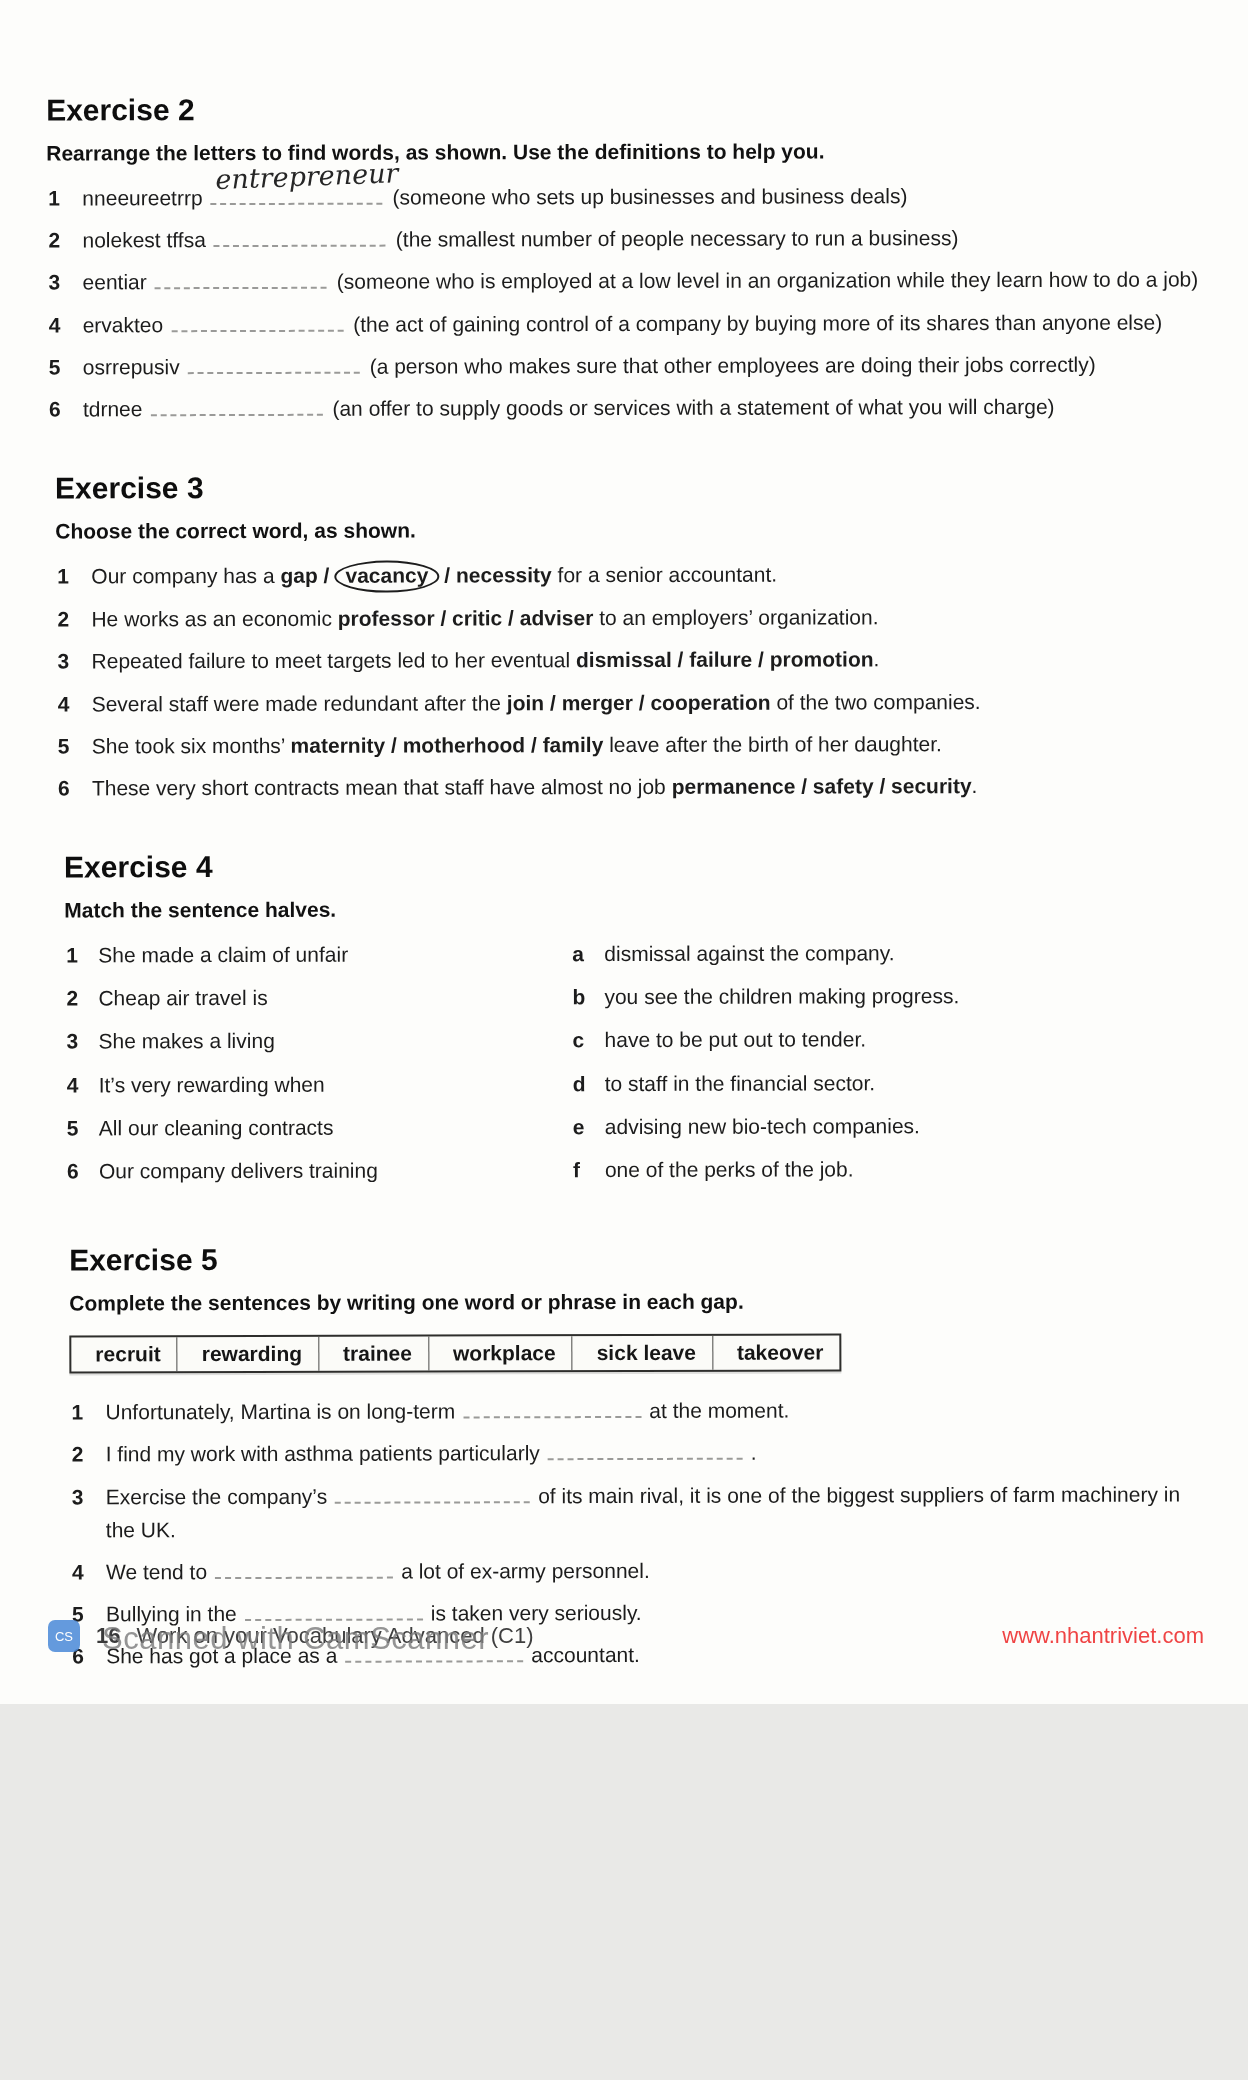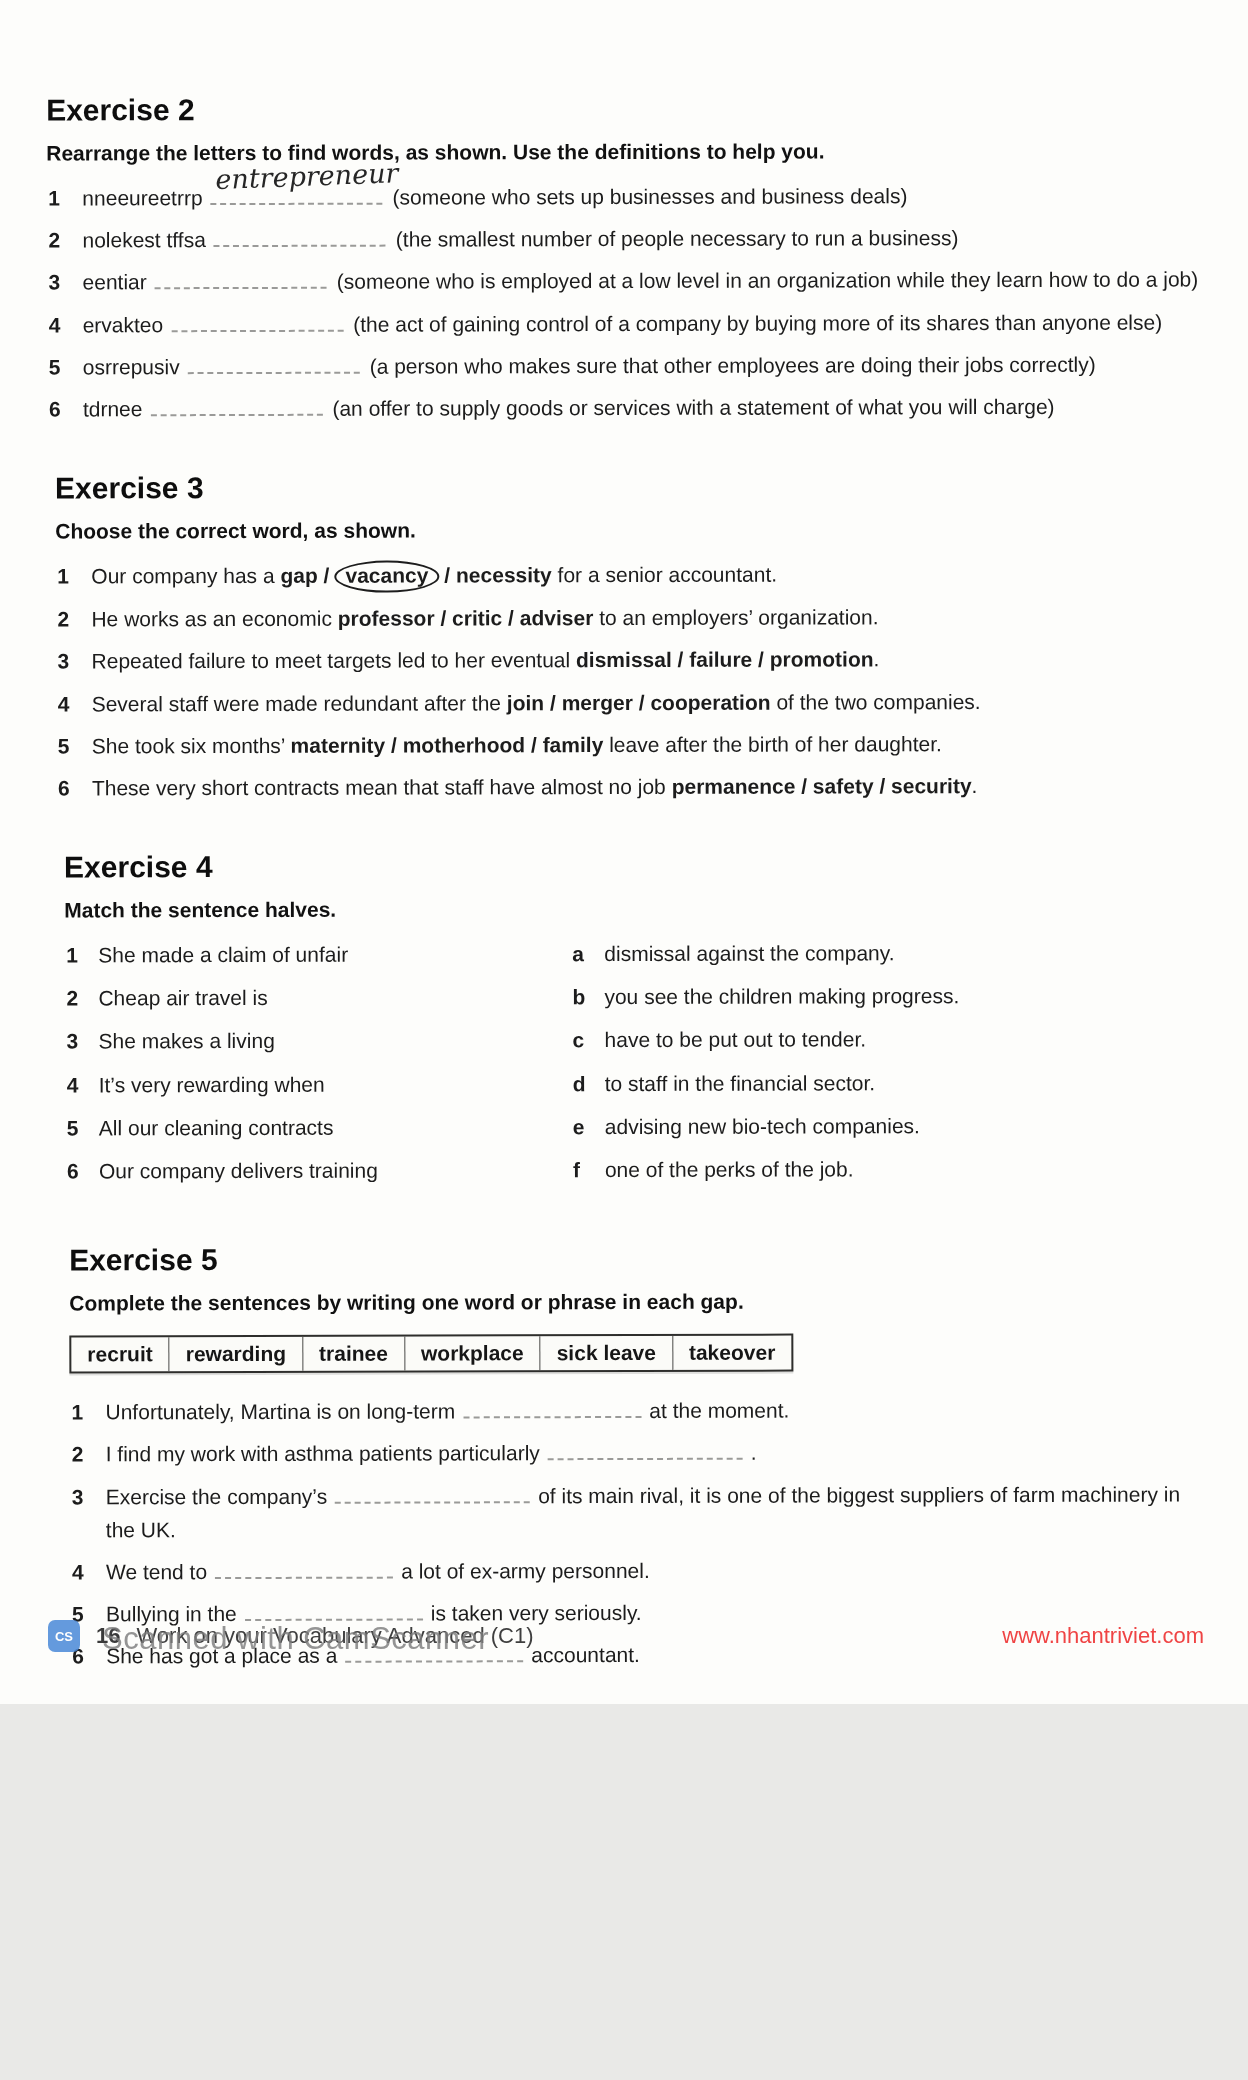--- a/index.html
+++ b/index.html
@@ -44,38 +44,38 @@
   .m-row .key { position:absolute; left:2px; font-weight:bold; }
   
   .ex5 { margin-left:20px; }
   .wordbank {
     display:inline-flex; align-items:stretch; margin:4px 0 22px 0;
     border:2px solid #2e2e2c; background:#fbfbf8;
     box-shadow:0 2px 0 rgba(0,0,0,0.12);
   }
   .wb-cell {
     font-size:21px; font-weight:bold; color:#161616;
-    padding:5px 16px; border-right:1.5px solid #4a4a48; white-space:nowrap;
+    padding:5px 16px; border-right:1.5px solid #4a4a48; white-space:nowrap;margin-left:8px;
   }
   .wb-cell:last-child { border-right:none; }
   .blank5 {
     display:inline-block; width:178px; height:1em;
     border-bottom:2px dashed #9a9a98; vertical-align:baseline; margin:0 8px;
   }
   .blank5.wide { width:195px; }
   
   .footer {
     position:absolute; left:48px; right:44px; bottom:52px;
     display:flex; justify-content:space-between; align-items:center;
     font-size:22px; color:#2d2d2d;
   }
   .footer-left { position:relative; display:flex; align-items:center; gap:16px; min-width:640px; }
   .cs-logo {
     width:32px; height:32px; border-radius:7px; background:#4a89d8;
-    color:#fff; font-weight:bold; font-size:13px;
+    color:#fff; font-weight:normal; font-size:13px;
     display:flex; align-items:center; justify-content:center; flex:0 0 auto;
     opacity:0.85;
   }
   .footer-pagenum { font-weight:bold; color:#3a3a3a; }
   .footer-title { color:#3f3f3f; }
   .watermark {
     position:absolute; left:54px; top:-7px; white-space:nowrap;
     font-size:31px; color:rgba(125,125,125,0.82); letter-spacing:0.5px;margin-top:8px;
   }
   .footer-site { color:#ef4444; }

